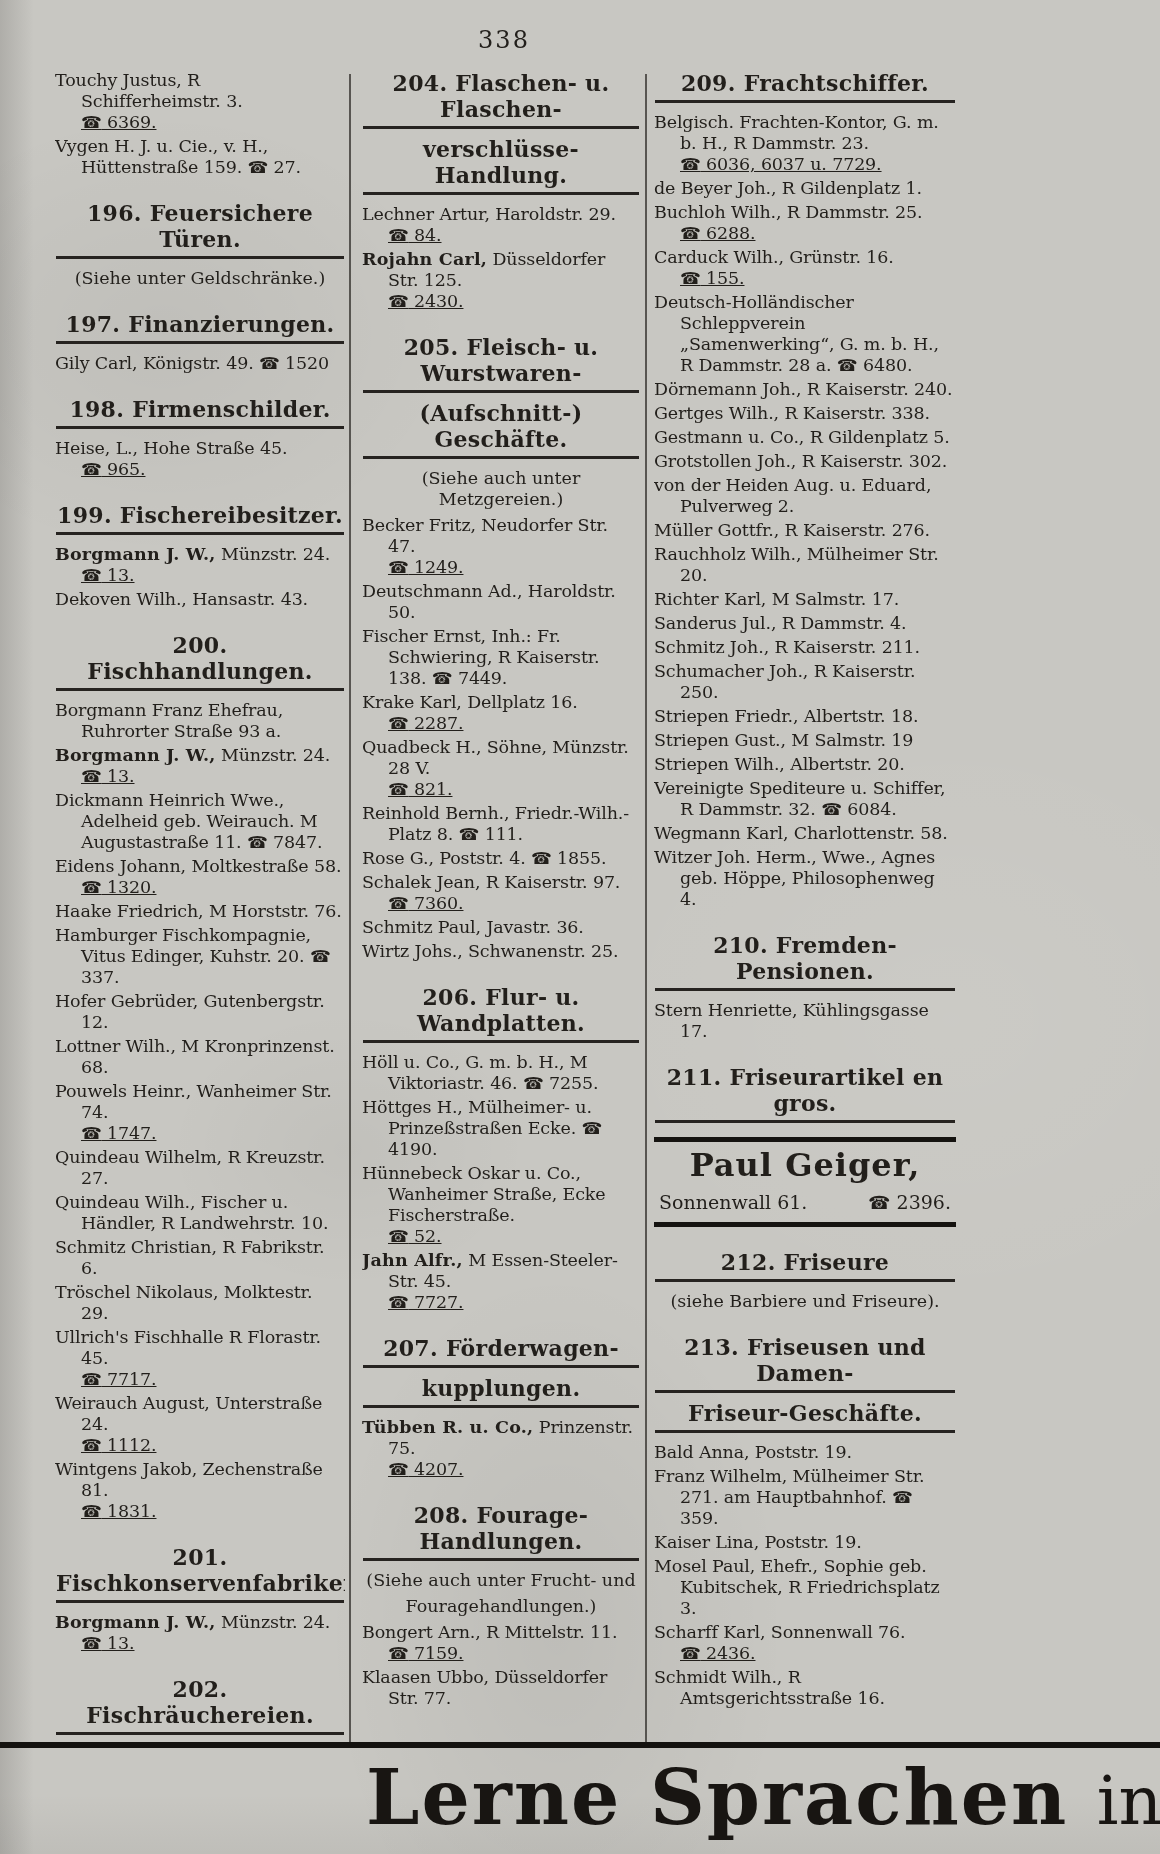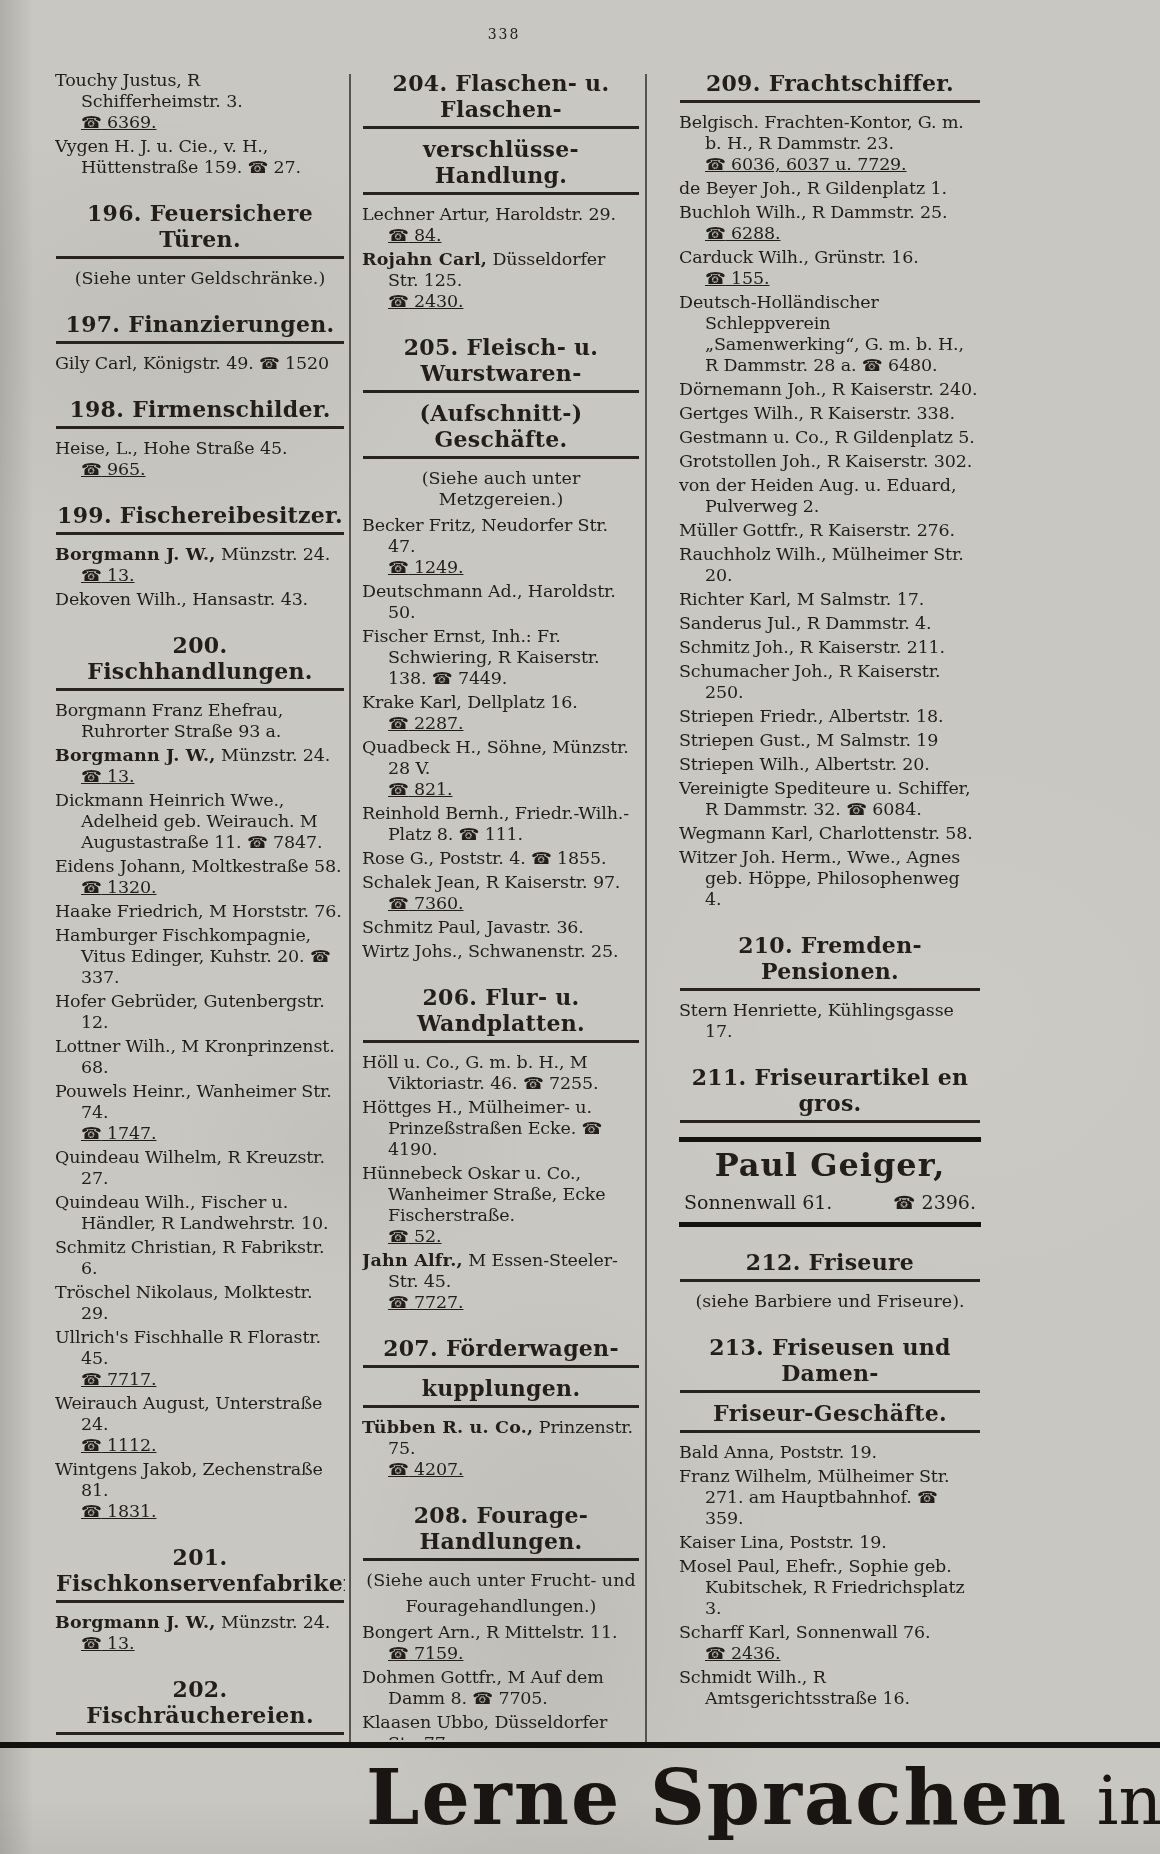--- a/index.html
+++ b/index.html
@@ -10,25 +10,25 @@
       radial-gradient(ellipse 420px 320px at 14% 18%, rgba(0,0,0,0.045), transparent 70%),
       radial-gradient(ellipse 520px 430px at 82% 55%, rgba(255,255,255,0.06), transparent 70%),
       radial-gradient(ellipse 330px 520px at 48% 88%, rgba(0,0,0,0.05), transparent 70%),
       radial-gradient(ellipse 260px 200px at 30% 62%, rgba(0,0,0,0.035), transparent 70%),
       linear-gradient(90deg, rgba(20,18,15,0.14), rgba(0,0,0,0) 34px),
       linear-gradient(0deg, rgba(20,18,15,0.05), rgba(0,0,0,0) 60px);
     font-family:"DejaVu Serif", serif;
     color:#221f1b;
   }
   .page-number{position:absolute;top:26px;left:52px;width:904px;text-align:center;
-    font-size:14px;letter-spacing:2px;}
+    font-size:24px;letter-spacing:2px;}
   .col{position:absolute;top:70px;height:1670px;overflow:hidden;}
   #col0{left:55px;width:290px;}
   #col1{left:362px;width:278px;}
-  #col2{left:654px;width:302px;margin-left:25px;}
+  #col2{left:654px;width:302px;}
   .vrule{position:absolute;top:74px;height:1668px;width:2px;background:rgba(45,42,38,0.72);}
   .vrule1{left:349px;}
   .vrule2{left:645px;}
   section{margin:0 0 22px;}
   .heading{margin:0 0 9px;}
   .heading-line{font-weight:bold;text-align:center;font-size:22px;line-height:26px;
     padding-bottom:4px;border-bottom:3px solid #262320;margin:0 1px 7px;letter-spacing:0.3px;}
   .note{text-align:center;font-size:17.5px;line-height:21px;margin:2px 0 5px;}
   .entry{font-size:17.5px;line-height:21px;margin:0 0 3px;letter-spacing:-0.15px;}
   .e-text{padding-left:26px;text-indent:-26px;}
@@ -257,23 +257,20 @@
       <div class="heading">
         <div class="heading-line">208. Fourage-Handlungen.</div>
       </div>
       <div class="note">(Siehe auch unter Frucht- und</div>
       <div class="note">Fouragehandlungen.)</div>
       <div class="entry">
         <div class="e-text">Bongert Arn., R Mittelstr. 11.</div>
         <div class="e-phone"><span class="tel">☎</span> 7159.</div>
       </div>
       <div class="entry">
-        <div class="e-text">Dohmen Gottfr., M Auf dem Damm 8. <span class="tel">☎</span> 7705.</div>
-      </div>
-      <div class="entry">
         <div class="e-text">Klaasen Ubbo, Düsseldorfer Str. 77.</div>
       </div>
     </section>
   </div>
 <div class="col" id="col2">
     <section>
       <div class="heading">
         <div class="heading-line">209. Frachtschiffer.</div>
       </div>
       <div class="entry">

